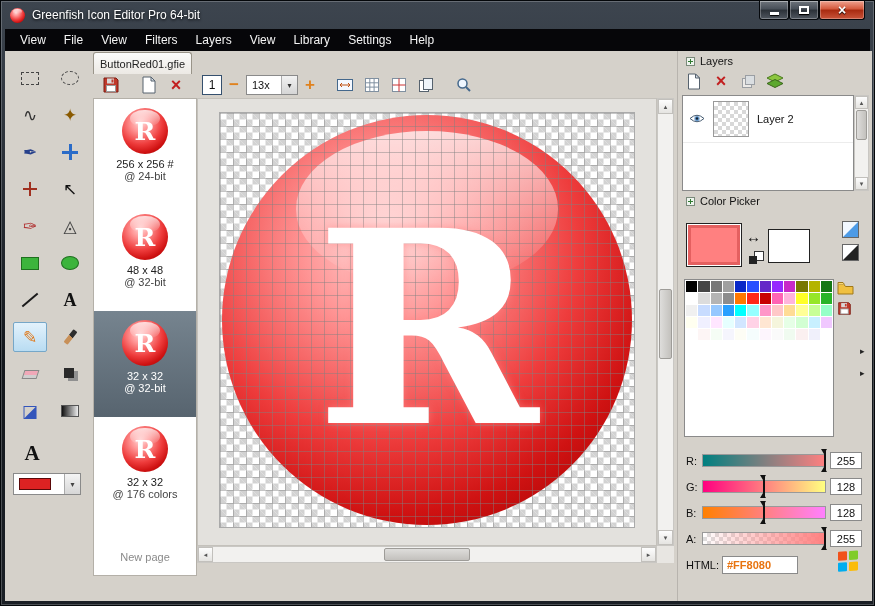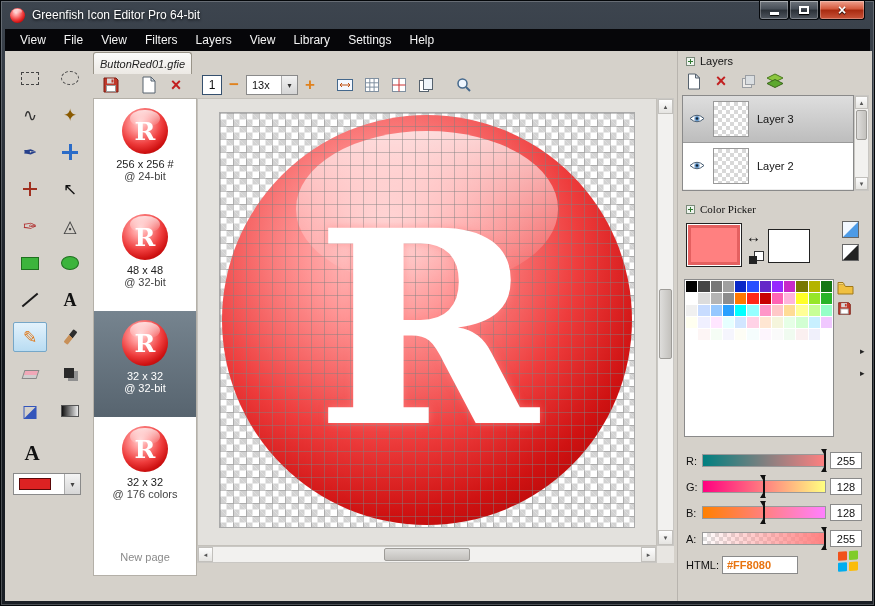--- a/index.html
+++ b/index.html
@@ -62,21 +62,21 @@
   .color-combo{position:absolute;left:8px;top:422px;width:68px;height:22px;background:#fff;
     border:1px solid #8a8a8a;display:flex;align-items:center;cursor:pointer;}
   .combo-swatch{width:32px;height:12px;border:1px solid #5a0808;margin-left:5px;}
   .combo-arrow-btn{margin-left:auto;width:16px;height:20px;border-left:1px solid #aaa;
     background:linear-gradient(#f4f4f4,#d6d6d6);display:flex;align-items:center;
     justify-content:center;font-size:8px;color:#444;}
 
   
   .doc-tab{position:absolute;left:88px;top:1px;width:99px;height:22px;font-size:11px;color:#222;
     background:linear-gradient(#fbfbfa,#ece9e4);border:1px solid #999489;border-bottom:none;
-    border-radius:3px 3px 0 0;display:flex;align-items:center;justify-content:center;cursor:pointer;font-style:italic;}
+    border-radius:3px 3px 0 0;display:flex;align-items:center;justify-content:center;cursor:pointer;}
   .main-toolbar{position:absolute;left:90px;top:21px;right:200px;height:26px;display:flex;
     align-items:center;gap:3px;padding-left:4px;}
   .tb-btn{width:24px;height:22px;display:flex;align-items:center;justify-content:center;
     border-radius:2px;cursor:pointer;}
   .tb-gap{width:8px;}
   .red-x{color:#c22020;font-size:18px;font-weight:bold;line-height:1;}
   .page-num{width:20px;height:20px;border:1px solid #35506e;background:#fff;font-size:12px;
     display:flex;align-items:center;justify-content:center;color:#111;}
   .zoom-sign{color:#e0821e;font-size:17px;font-weight:bold;width:18px;height:22px;
     display:flex;align-items:center;justify-content:center;cursor:pointer;}
@@ -133,21 +133,21 @@
   .vscroll .up{top:0;left:0;} .vscroll .down{bottom:0;left:0;}
   .hscroll .left{left:0;top:0;} .hscroll .right{right:0;top:0;}
   .sb-thumb{position:absolute;border:1px solid #9e9c98;border-radius:2px;}
   .vscroll .sb-thumb{left:1px;right:1px;top:190px;height:70px;background:linear-gradient(to right,#dedddb,#c3c1bd);}
   .hscroll .sb-thumb{top:1px;bottom:1px;left:186px;width:86px;background:linear-gradient(#dedddb,#c3c1bd);}
 
   
   .right-panel{position:absolute;left:672px;top:0;width:195px;bottom:0;background:#d5d1ca;
     border-left:1px solid #b8b4ae;}
   .panel-header{position:absolute;display:flex;align-items:center;gap:5px;font-size:11px;color:#111;}
-  .hdr-layers{left:8px;top:4px;} .hdr-picker{left:8px;top:152px;font-family:Liberation Serif, serif;}
+  .hdr-layers{left:8px;top:4px;} .hdr-picker{left:8px;top:144px;}
   .expander{width:9px;height:9px;border:1px solid #7a8a7a;background:#eef4ee;position:relative;cursor:pointer;}
   .expander::before{content:"";position:absolute;left:1px;top:3px;width:5px;height:1px;background:#2f7a2f;}
   .expander::after{content:"";position:absolute;left:3px;top:1px;width:1px;height:5px;background:#2f7a2f;}
   .layers-toolbar{position:absolute;left:6px;top:18px;height:24px;display:flex;gap:7px;align-items:center;}
   .lt-btn{width:20px;height:22px;display:flex;align-items:center;justify-content:center;cursor:pointer;}
   .layer-list{position:absolute;left:4px;top:44px;width:172px;height:96px;background:#fff;
     border:1px solid #8a8a8a;overflow:hidden;}
   .layer-row{height:47px;display:flex;align-items:center;gap:8px;padding-left:6px;
     border-bottom:1px solid #ececec;cursor:pointer;}
   .layer-row.selected{background:linear-gradient(#dedede,#bdbdbd);border-bottom:1px solid #9a9a9a;}
@@ -455,29 +455,20 @@
         </div>
         <div class="lt-btn">
           <svg width="18" height="16" viewBox="0 0 18 16">
               <path d="M9 1 L17 5 9 9 1 5Z" fill="#8cc63f" stroke="#4a7a1e"></path>
               <path d="M9 6.5 L17 10.5 9 14.5 1 10.5Z" fill="#5ca82e" stroke="#3a661a"></path>
             </svg>
         </div>
       </div>
 
       <div class="layer-list">
-          <div class="layer-row selected">
-            <span class="eye"><svg width="16" height="11" viewBox="0 0 16 11">
-                <path d="M1 5.5 Q8 -1 15 5.5 Q8 12 1 5.5Z" fill="#fff" stroke="#445a70"></path>
-                <circle cx="8" cy="5.5" r="2.6" fill="#6699cc"></circle>
-                <circle cx="8" cy="5.5" r="1.2" fill="#102030"></circle>
-              </svg></span>
-            <span class="layer-thumb checker8"></span>
-            <span class="layer-name">Layer 3</span>
-          </div>
           <div class="layer-row">
             <span class="eye"><svg width="16" height="11" viewBox="0 0 16 11">
                 <path d="M1 5.5 Q8 -1 15 5.5 Q8 12 1 5.5Z" fill="#fff" stroke="#445a70"></path>
                 <circle cx="8" cy="5.5" r="2.6" fill="#6699cc"></circle>
                 <circle cx="8" cy="5.5" r="1.2" fill="#102030"></circle>
               </svg></span>
             <span class="layer-thumb checker8"></span>
             <span class="layer-name">Layer 2</span>
           </div>
         </div>

